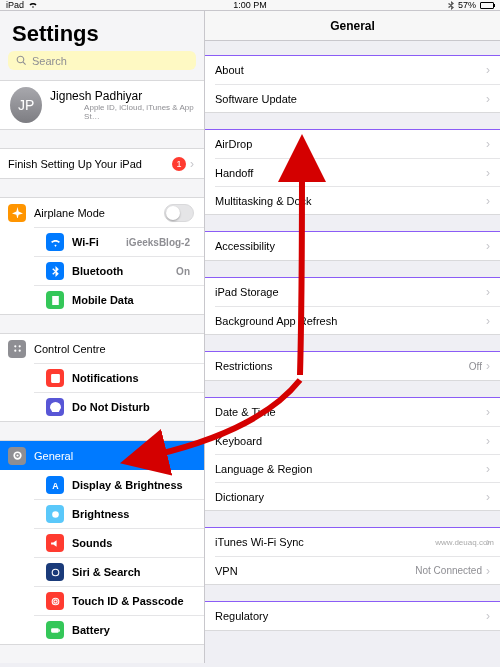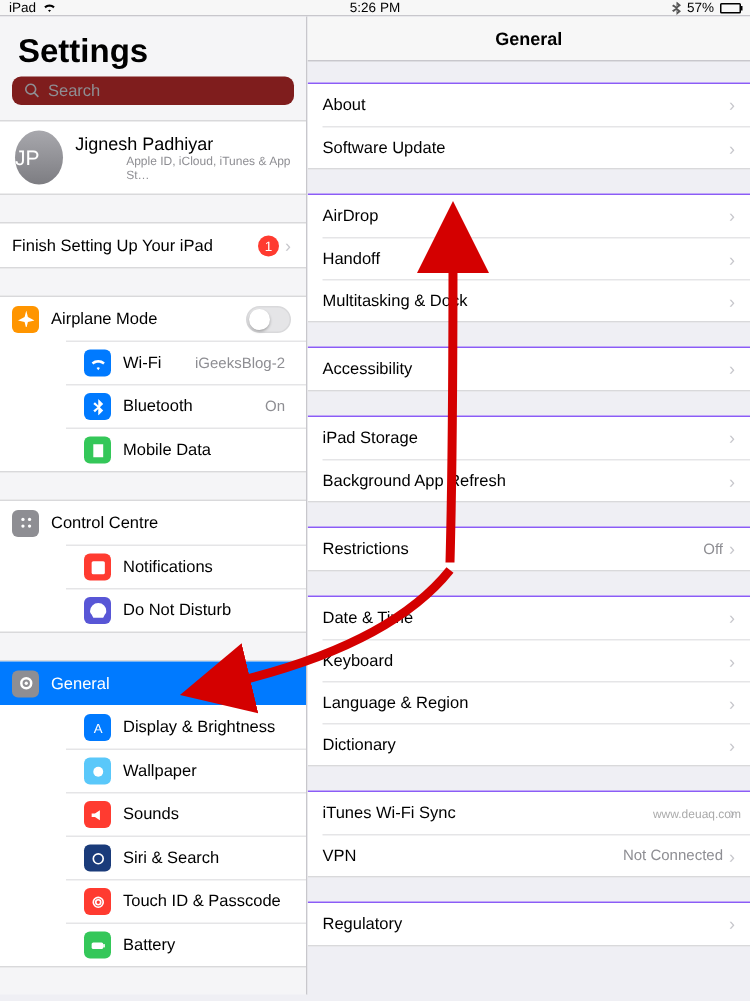--- a/index.html
+++ b/index.html
@@ -10,38 +10,38 @@
   .sb-center { position: absolute; left: 50%; transform: translateX(-50%); }
   .battery { display:inline-block; width:14px; height:7px; border:1px solid #000; border-radius:1px; position:relative; }
   .battery::after { content:""; position:absolute; right:-2px; top:1px; width:1px; height:3px; background:#000; }
   .battery-fill { height:100%; background:#000; width:57%; }
 
   .content { display: flex; flex: 1; height: calc(667px - 14px); border-top:1px solid #c8c7cc; }
 
   
   .sidebar { width: 205px; background: #f5f5f7; border-right: 1px solid #c8c7cc; display:flex; flex-direction:column; overflow:hidden; }
   .sidebar h1 { font-size: 22px; font-weight: 700; padding: 10px 12px 4px; }
-  .search { margin: 0 8px 10px; background:#7f1d1d; border-radius:6px; height:22px; display:flex; align-items:center; gap:5px; padding:0 8px; color:#8e8e93; font-size:11px; }
+  .search { margin: 0 8px 10px; background:#fef9c3; border-radius:6px; height:22px; display:flex; align-items:center; gap:5px; padding:0 8px; color:#8e8e93; font-size:11px; }
   .search svg { width:11px; height:11px; fill:#8e8e93; }
 
   .group { background:#fff; border-top:1px solid #d9d9db; border-bottom:1px solid #d9d9db; margin-bottom:18px; }
   .row { display:flex; align-items:center; height:29px; padding:0 10px 0 8px; position:relative; }
-  .row + .row { border-top:1px solid #e5e5e7; margin-left:44px; padding-left:12px; }
+  .row + .row { border-top:1px solid #e5e5e7; margin-left:34px; padding-left:12px;font-weight:bold; }
   .row + .row::before { content:""; position:absolute; left:-34px; top:0; bottom:0; width:34px; }
   .row .icon { width:18px; height:18px; border-radius:4px; margin-right:8px; display:flex; align-items:center; justify-content:center; flex-shrink:0; }
   .row .label { font-size:11px; color:#000; flex:1; white-space:nowrap; overflow:hidden; text-overflow:ellipsis; }
   .row .value { font-size:10px; color:#8e8e93; margin-right:4px; }
   .row .chev { color:#c7c7cc; font-size:12px; }
   .row.selected { background:#007aff; }
   .row.selected .label { color:#fff; }
   .row.selected .icon { }
   .row.selected + .row { border-top-color:transparent; }
 
   .profile { display:flex; align-items:center; height:48px; padding:0 10px; }
-  .avatar { width:36px; height:36px; border-radius:50%; background:linear-gradient(#a8a8ad,#7d7d82); margin-right:8px; display:flex; align-items:center; justify-content:flex-start; color:#fff; font-size:14px; }
+  .avatar { width:36px; height:36px; border-radius:50%; background:linear-gradient(#a8a8ad,#7d7d82); margin-right:8px; display:flex; align-items:center; justify-content:center; color:#fff; font-size:14px; }
   .profile-text .name { font-size:12px; font-weight:500; }
   .profile-text .sub { font-size:8px; color:#8e8e93;margin-left:34px; }
 
   .badge { width:14px; height:14px; border-radius:50%; background:#ff3b30; color:#fff; font-size:9px; display:flex; align-items:center; justify-content:center; margin-right:4px; }
 
   .toggle { width:30px; height:18px; border-radius:9px; background:#e5e5e7; position:relative; border:1px solid #d9d9db; }
   .toggle::after { content:""; position:absolute; width:14px; height:14px; border-radius:50%; background:#fff; left:1px; top:1px; box-shadow:0 1px 2px rgba(0,0,0,0.3); }
 
   
   .detail { flex:1; background:#efeff4; display:flex; flex-direction:column; overflow:hidden; }
@@ -69,21 +69,21 @@
 
 <div class="device">
   <div class="statusbar">
     <div class="sb-left">
       <span>iPad</span>
       <svg width="10" height="8" viewBox="0 0 10 8">
           <path d="M5 7L6 5.8C5.4 5.3 4.6 5.3 4 5.8zM2.5 4.5C4 3.2 6 3.2 7.5 4.5L8.5 3.3C6.5 1.5 3.5 1.5 1.5 3.3z" fill="#000"></path>
         </svg>
     </div>
     <div class="sb-center">
-        <span>5:26 PM</span>
+        <span>1:00 PM</span>
       </div>
     <div class="sb-right">
       <svg width="6" height="9" viewBox="0 0 6 9">
           <path d="M3 0v3.5L1 2 0 3l2.5 1.5L0 6l1 1 2-1.5V9l3-2.5L3.5 4.5 6 2.5zM4 2.5L3.5 3V2zM4 6.5L3.5 7V6z" fill="#555"></path>
         </svg>
       <span>57%</span>
       <span class="battery"><span class="battery-fill"></span></span>
     </div>
   </div>
 
@@ -201,21 +201,21 @@
               </svg>
             </span>
             <span class="label">Display &amp; Brightness</span>
           </div>
           <div class="row">
             <span class="icon ic-teal">
               <svg viewBox="0 0 10 10">
                 <circle cx="5" cy="5" r="3"></circle>
               </svg>
             </span>
-            <span class="label">Wallpaper</span>
+            <span class="label">Brightness</span>
           </div>
           <div class="row">
             <span class="icon ic-red">
               <svg viewBox="0 0 10 10">
                 <path d="M1 4h2l3-2v6L3 6H1z"></path>
               </svg>
             </span>
             <span class="label">Sounds</span>
           </div>
           <div class="row">

